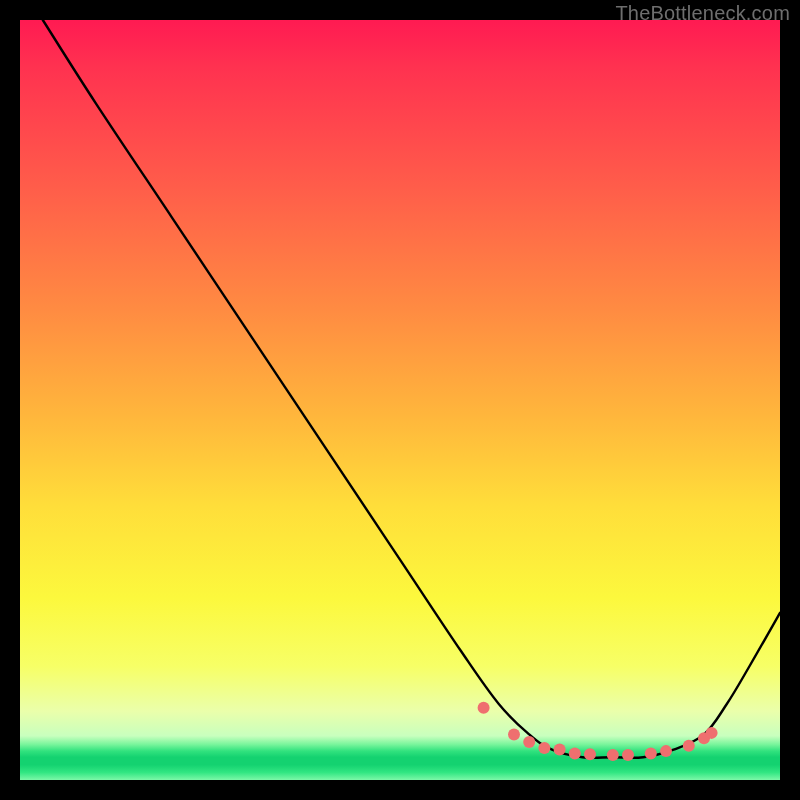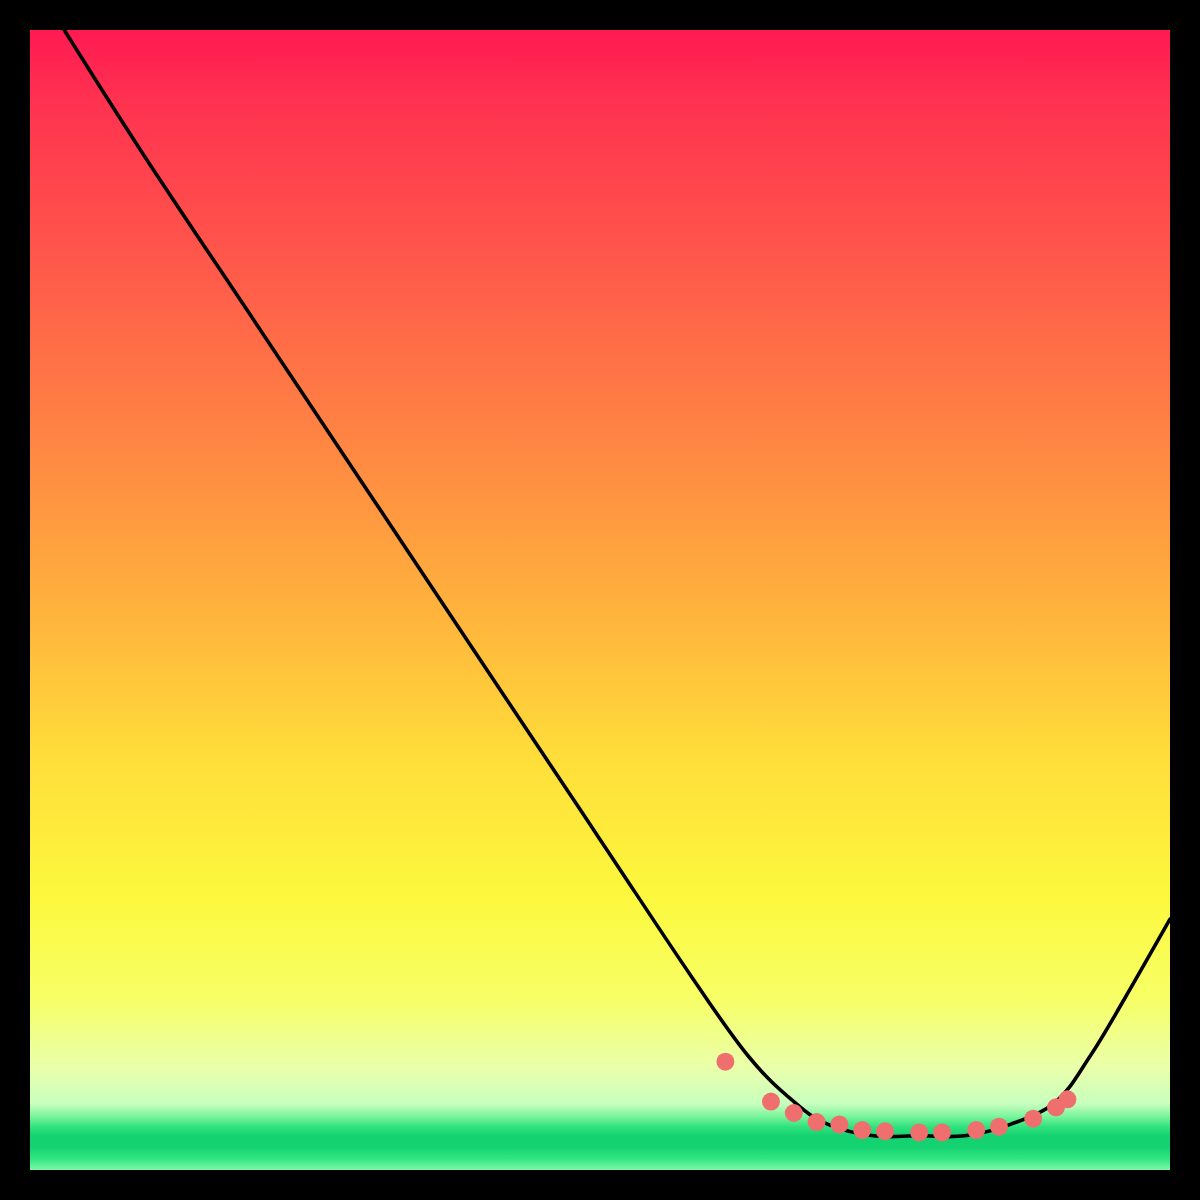--- a/index.html
+++ b/index.html
@@ -83,13 +83,14 @@
           <circle cx="592.80" cy="734.92" r="6" fill="#ef6f6f"></circle>
           <circle cx="608.00" cy="734.92" r="6" fill="#ef6f6f"></circle>
           <circle cx="630.80" cy="733.40" r="6" fill="#ef6f6f"></circle>
           <circle cx="646.00" cy="731.12" r="6" fill="#ef6f6f"></circle>
           <circle cx="668.80" cy="725.80" r="6" fill="#ef6f6f"></circle>
           <circle cx="684.00" cy="718.20" r="6" fill="#ef6f6f"></circle>
           <circle cx="691.60" cy="712.88" r="6" fill="#ef6f6f"></circle>
         </g>
     </svg>
   </div>
+  <div class="watermark">TheBottleneck.com</div>
 </div>
 
 </body></html>

